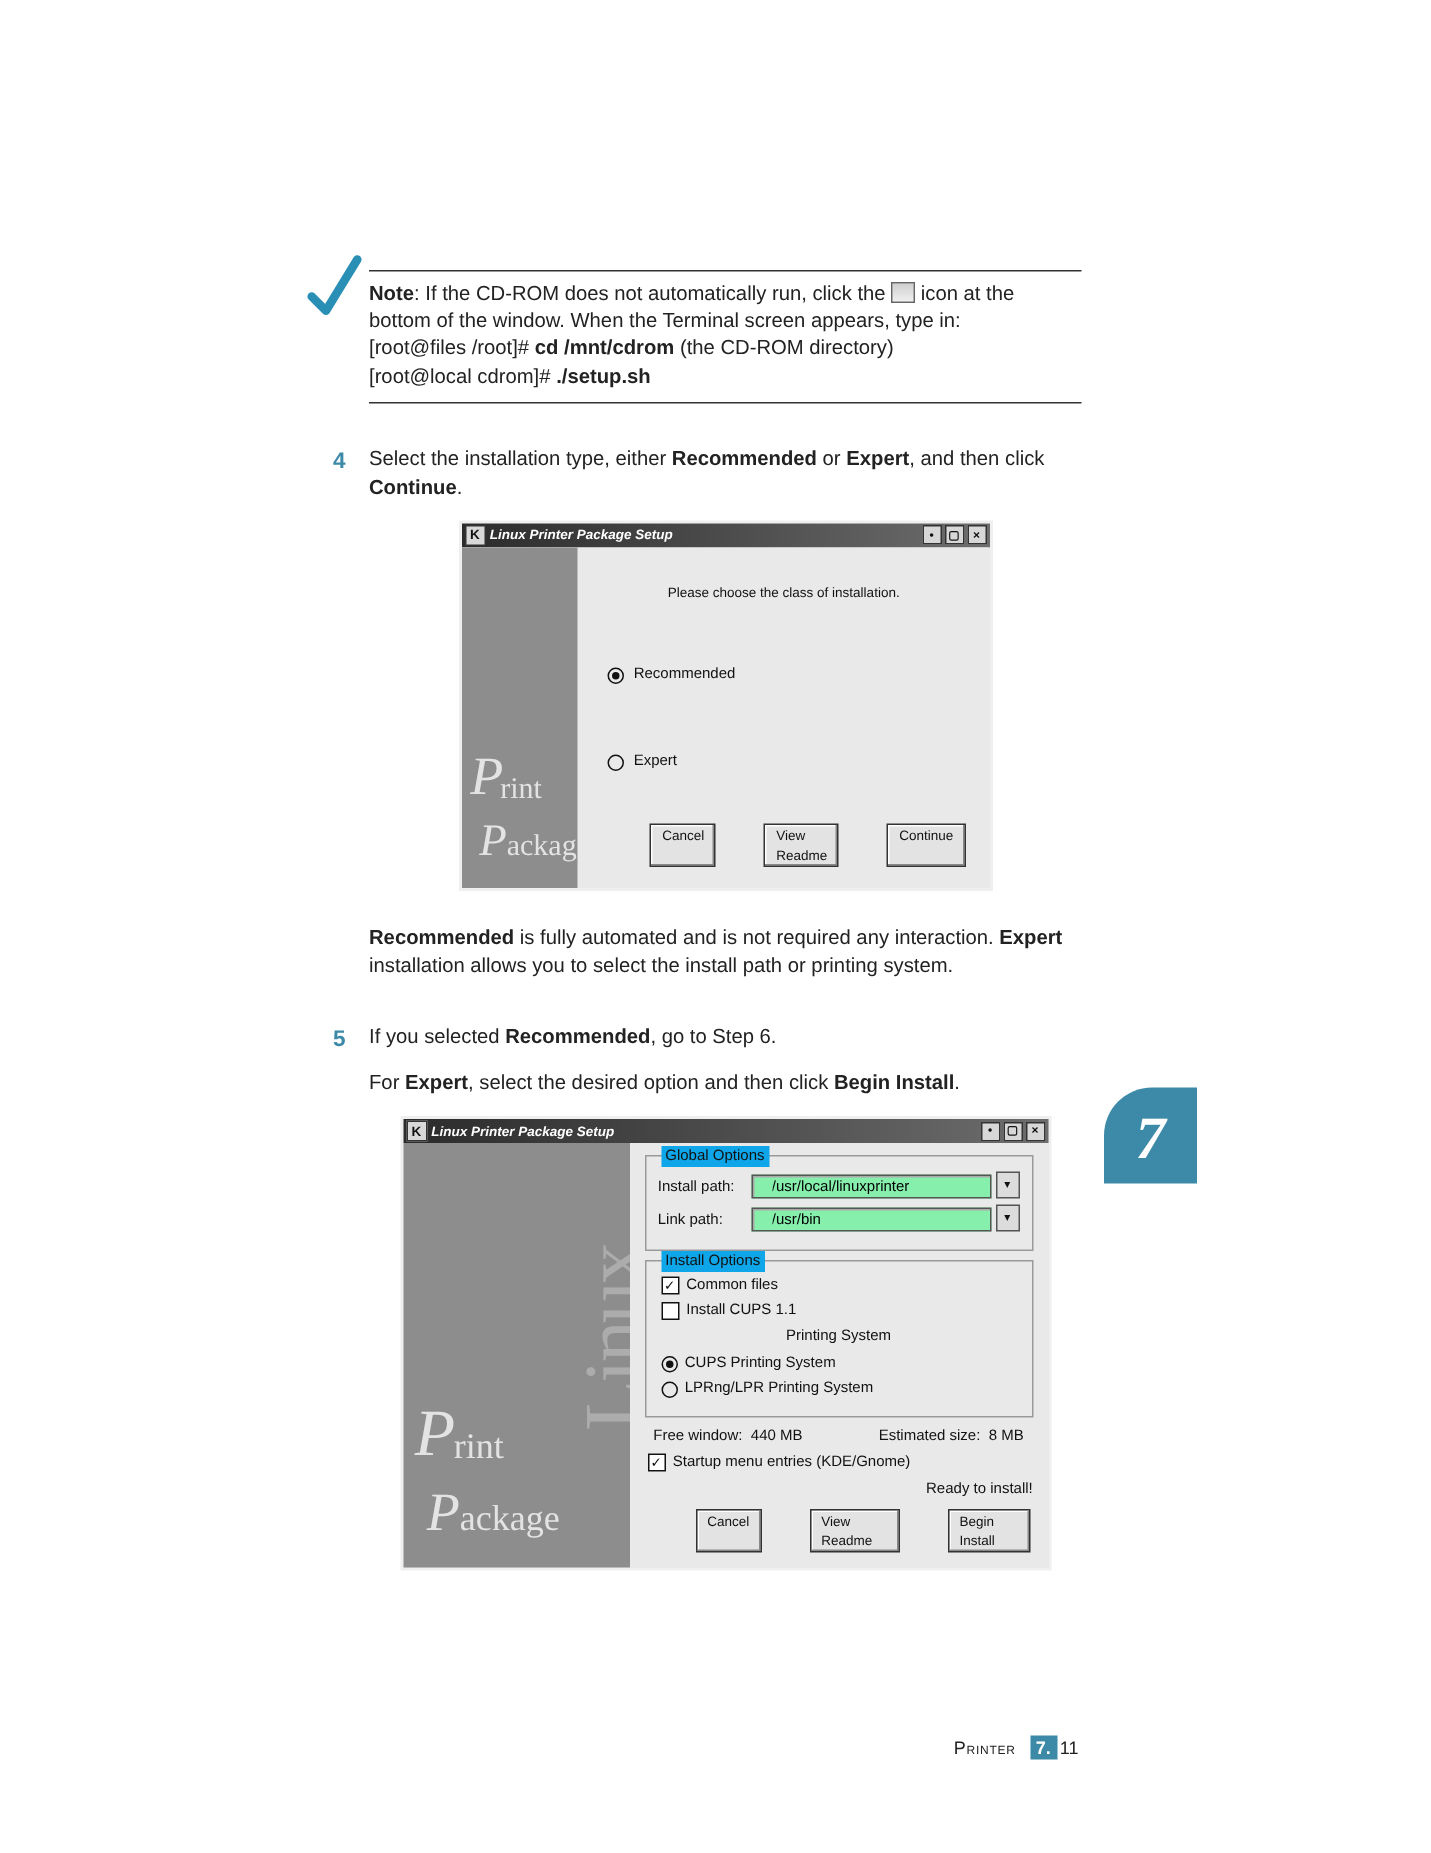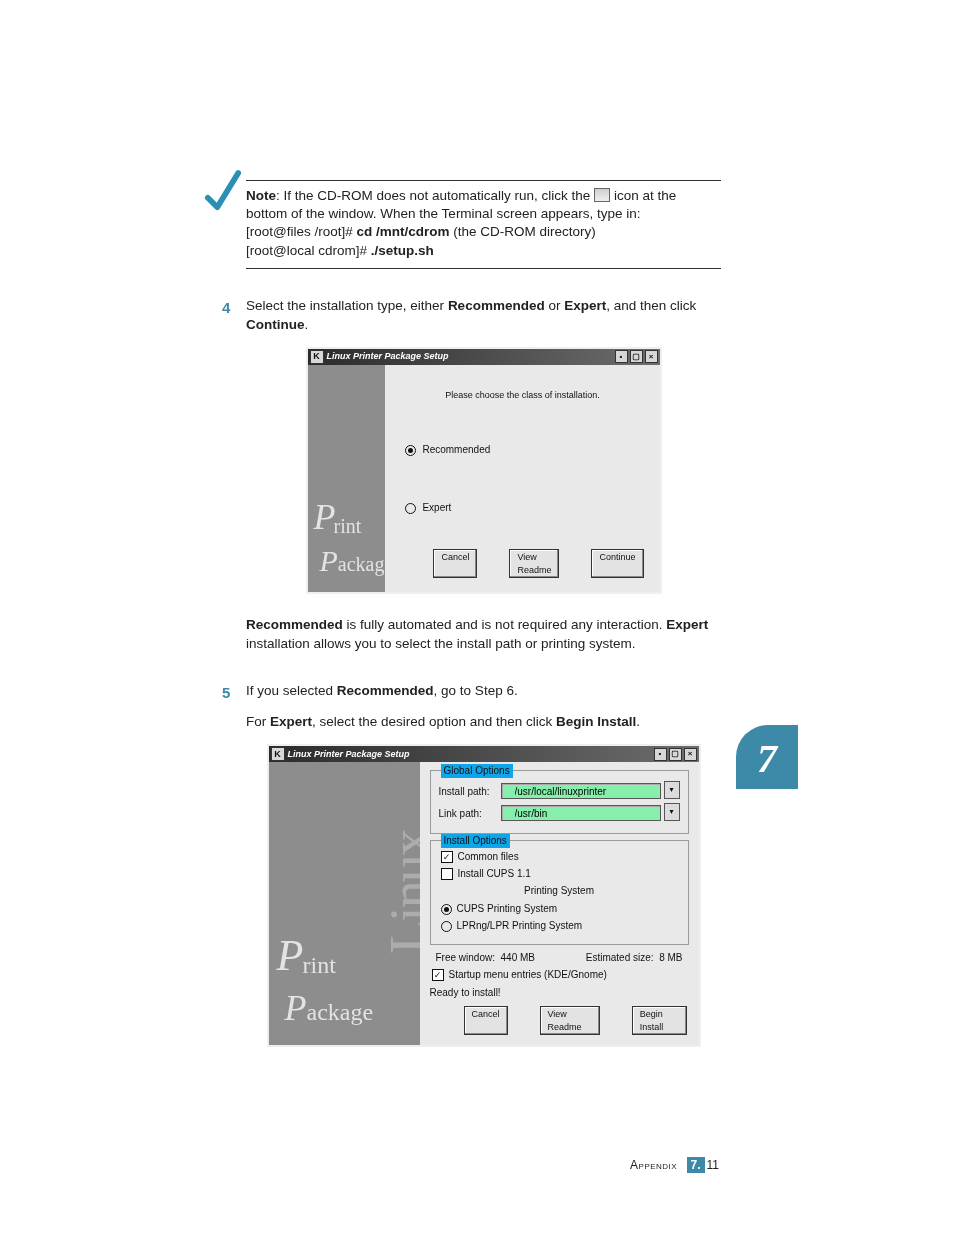--- a/index.html
+++ b/index.html
@@ -215,21 +215,21 @@
   }
   .combo-btn {
     width:14px;height:16px;border:1px solid #555;background:#dcdcdc;margin-left:3px;
     display:flex;align-items:center;justify-content:center;font-size:8px;
   }
   .chkrow { display:flex; align-items:center; font-size:10px; margin:3px 0 3px 2px; }
   .chk { width:10px;height:10px;border:1px solid #111;background:#fff;margin-right:5px;display:inline-flex;align-items:center;justify-content:center;font-size:9px;line-height:9px;}
   .chk.on::after{content:"✓";font-size:9px;}
   .subhead { text-align:center; font-size:10px; margin:2px 0 4px 0; }
   .inforow { display:flex; justify-content:space-between; font-size:10px; margin:2px 6px; }
-  .ready { text-align:left; font-size:10px; margin:4px 0 6px 0; }
+  .ready { text-align:right; font-size:10px; margin:4px 0 6px 0; }
   .btnrow2 { display:flex; justify-content:space-between; padding: 0 2px; }
 </style>
 </head>
 <body>
 
 <div class="page">
 
   <div class="content-col">
 
     <div class="note-rule"></div>
@@ -374,17 +374,17 @@
         </div>
 
       </div>
     </div>
 
   </div>
 
   <div class="chap-tab">7</div>
 
   <div class="footer">
-    <span class="appx">Appendix</span>
+    <span class="appx">Printer</span>
     <span class="pg-major">7.</span><span class="pg-minor">11</span>
   </div>
 
 </div>
 
 </body></html>

